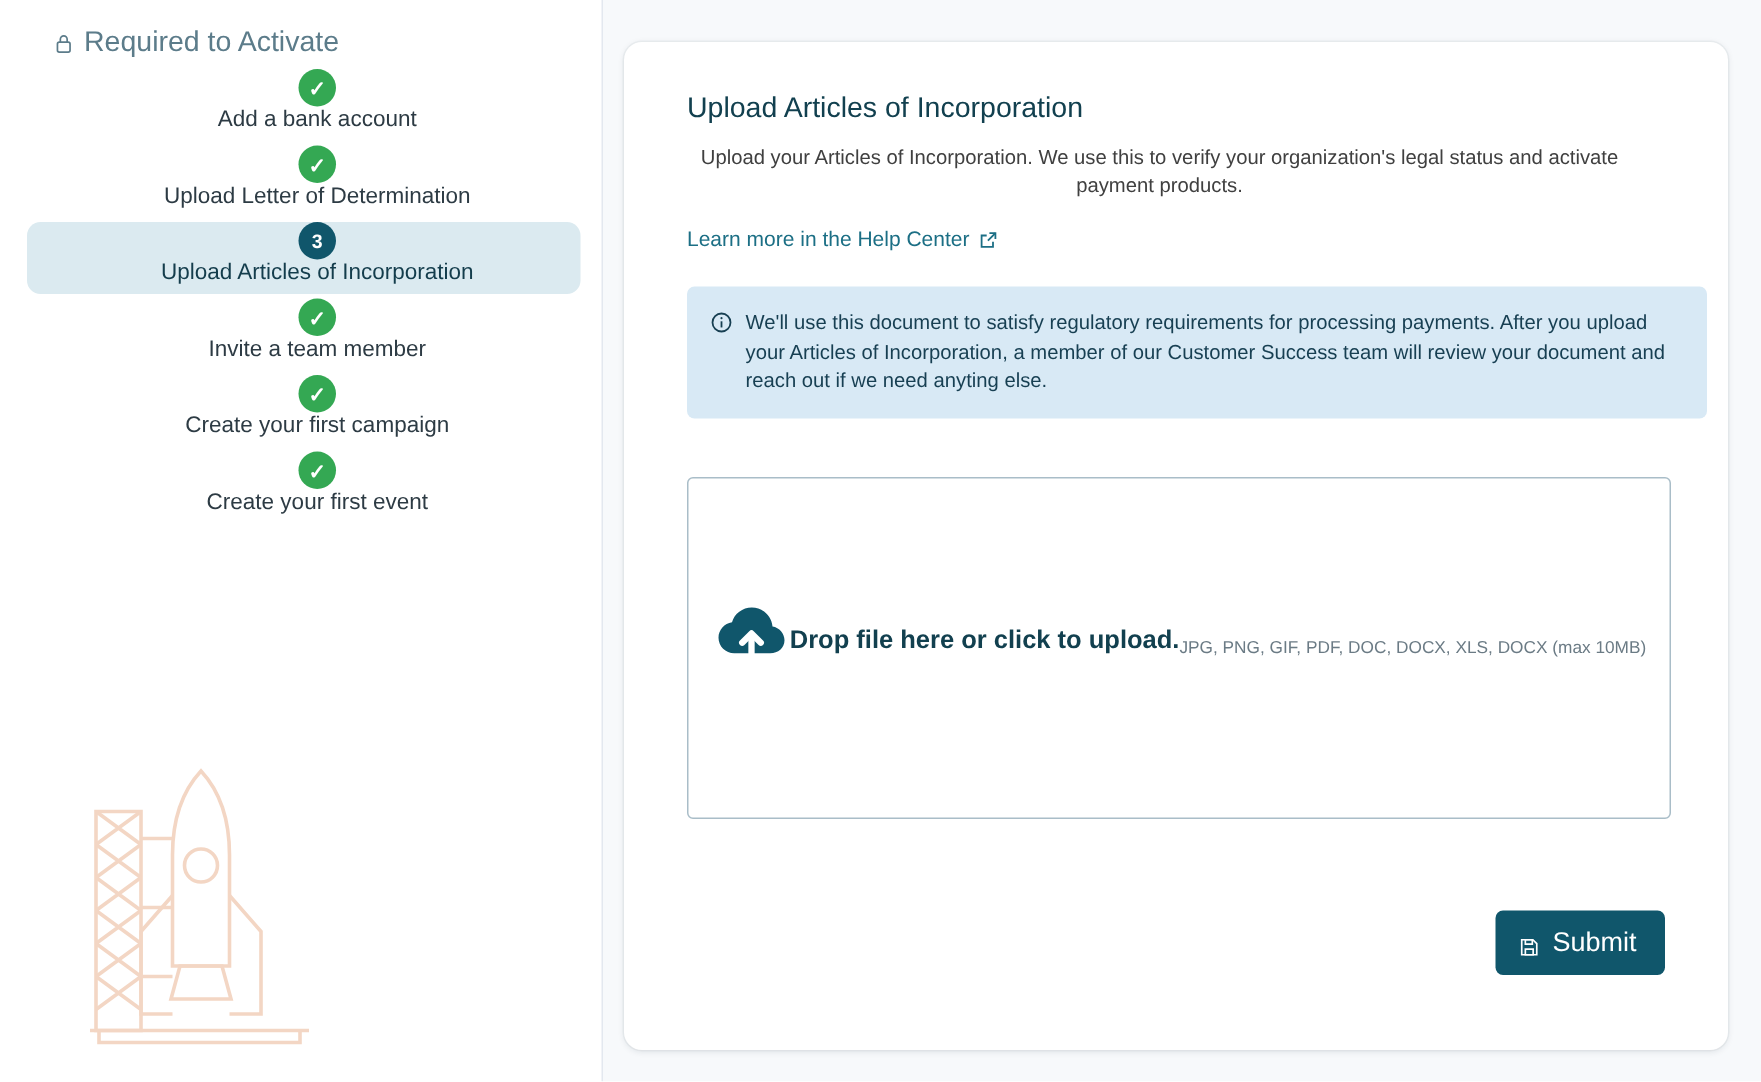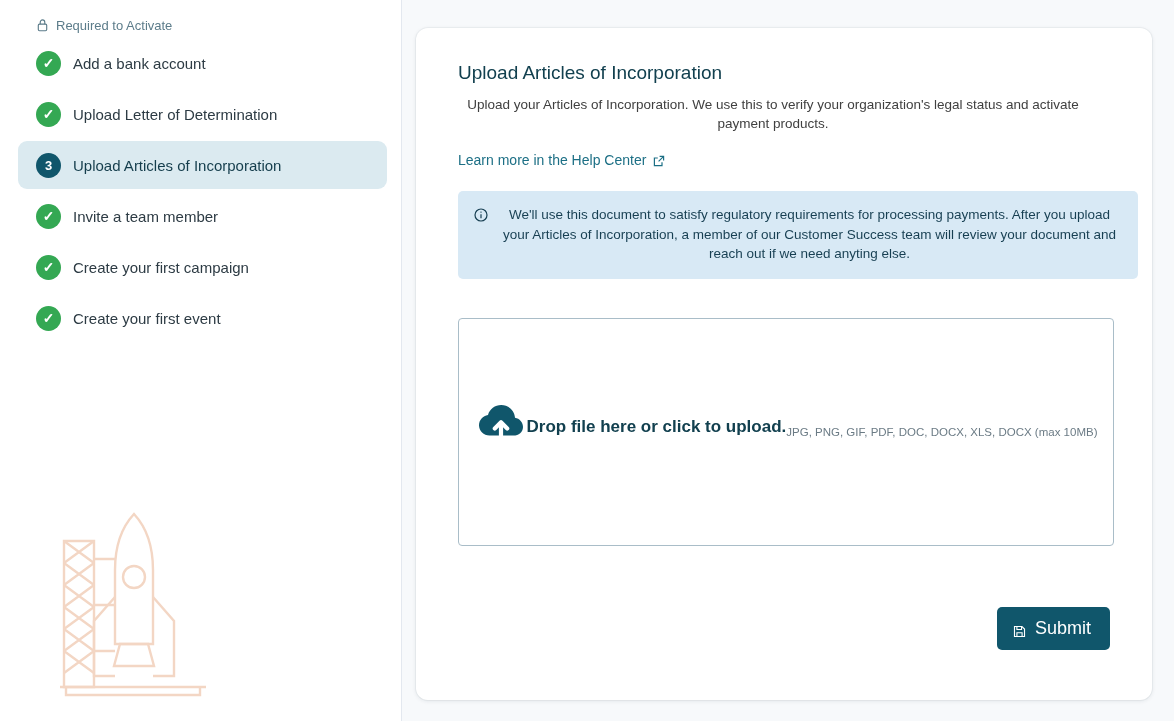--- a/index.html
+++ b/index.html
@@ -29,44 +29,45 @@
   #sidebar-title {
     font-size: 30px;
     font-weight: bold;
     color: #10566b;
     letter-spacing: -0.2px;
     margin: 32px 0 0 32px;
   }
 
   .section-head {
     display: flex;
+    align-items: center;
     gap: 7px;
     margin: 18px 0 6px 36px;
-    font-size: 13px;
+    font-size: 19px;
     color: #5c7c8a;
   }
   .section-head .sec-icon {
     width: 13px; height: 14px;
     display: inline-flex;
     align-items: center;
     justify-content: center;
     color: #5c7c8a;
   }
 
   .task-list { margin: 0; padding: 0; list-style: none; }
   .task {
     position: relative;
     display: flex;
     align-items: center;
-    gap: 12px;
     height: 48px;
     margin: 3px 14px 3px 18px;
     padding-left: 18px;
     border-radius: 9px;
     cursor: pointer;
+    flex-direction: column;
   }
   .task.active {
     background: #dbeaf0;
   }
   .task .bullet {
     flex: 0 0 auto;
     width: 25px; height: 25px;
     border-radius: 50%;
     display: flex;
     align-items: center;
@@ -151,21 +152,20 @@
   #info-banner .info-icon {
     flex: 0 0 auto;
     width: 14px; height: 14px;
     margin-top: 3px;
     color: #1b4f66;
   }
   #info-banner .info-text {
     font-size: 13.5px;
     line-height: 1.45;
     color: #173f52;
-    text-align: center;
   }
 
   #dropzone {
     position: absolute;
     left: 42px;
     top: 290px;
     width: 656px;
     height: 228px;
     border: 1px solid #a9bdc8;
     border-radius: 4px;

